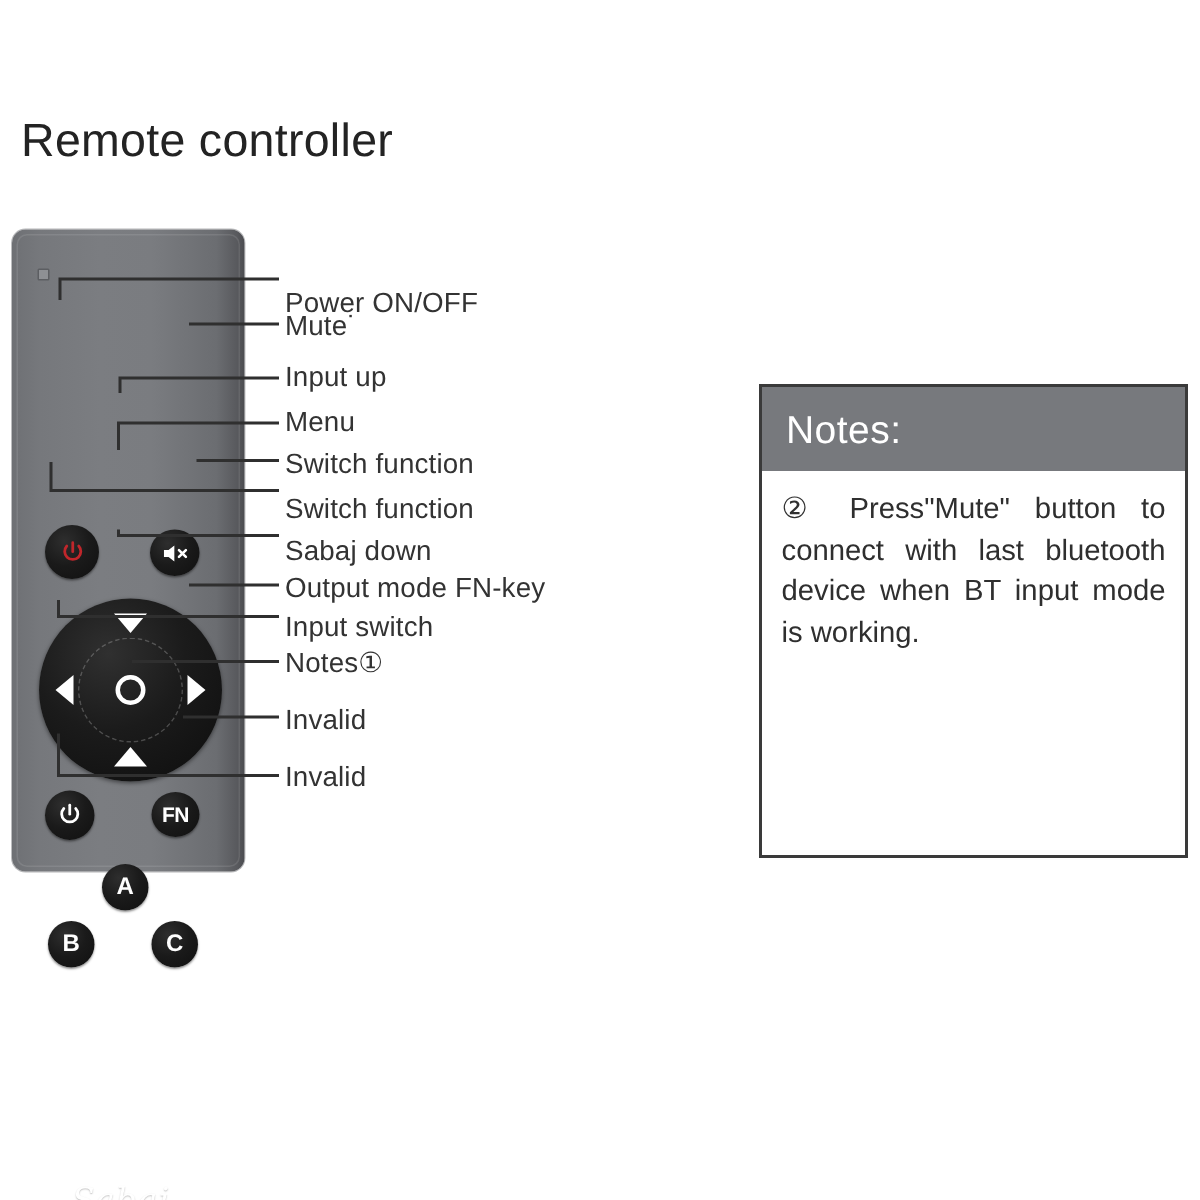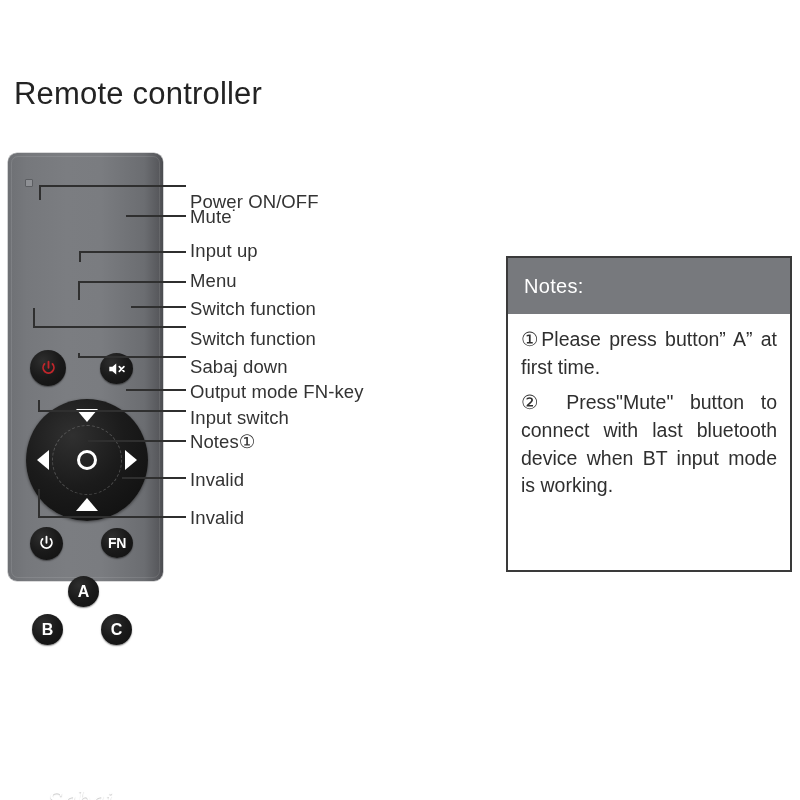--- a/index.html
+++ b/index.html
@@ -183,21 +183,21 @@
   #notes-header {
     height: 56px;
     background: #77797d;
     display: flex;
     align-items: center;
     padding-left: 16px;
     box-sizing: border-box;
   }
   #notes-title {
     color: #ffffff;
-    font-size: 20px;
+    font-size: 26px;
     letter-spacing: 0.3px;
   }
   #notes-body {
     padding: 12px 13px 8px 13px;
   }
   .note-item {
     font-size: 19.5px;
     line-height: 1.42;
     color: #2f2f2f;
     margin-bottom: 8px;
@@ -293,16 +293,15 @@
 <div class="callout-label" style="left:190px; top:407px;">Input switch</div>
 <div class="callout-label" style="left:190px; top:431px;">Notes①</div>
 <div class="callout-label" style="left:190px; top:469px;">Invalid</div>
 <div class="callout-label" style="left:190px; top:507px;">Invalid</div>
 
 <div id="notes-box">
   <div id="notes-header">
     <span id="notes-title">Notes:</span>
   </div>
   <div id="notes-body">
-    <div class="note-item">①Please press button” A”  at first time.</div>
     <div class="note-item">② Press"Mute" button to connect with last bluetooth device when BT input mode is working.</div>
   </div>
 </div>
 
 </body></html>

